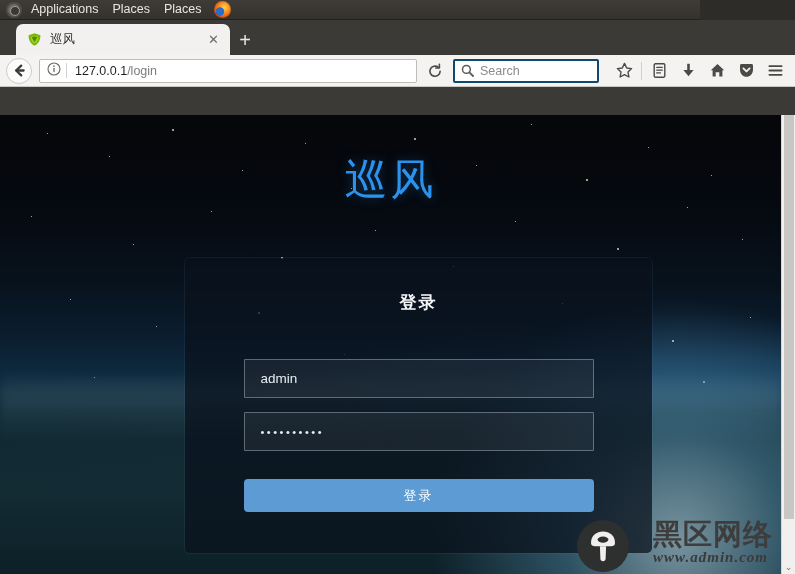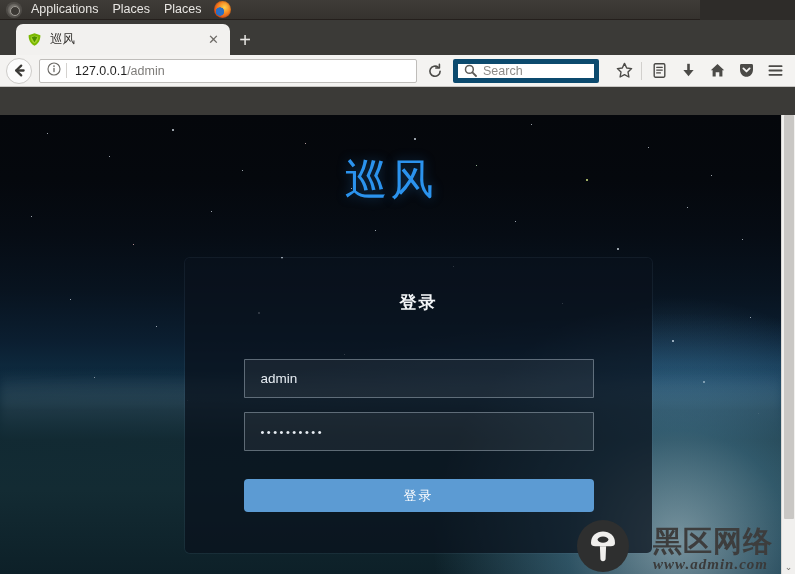--- a/index.html
+++ b/index.html
@@ -123,21 +123,21 @@
   #url-text {
     margin-left: 8px; font-size: 12.5px; color: #7e7c79; white-space: nowrap; overflow: hidden;
   }
   #url-host { color: #1f1f1f; }
   #reload-button {
     width: 26px; height: 26px; display: flex; align-items: center; justify-content: center;
     flex: none; color: #4b4a47;
   }
   #searchbar {
     width: 146px; height: 24px; flex: none; margin-left: 4px; margin-right: 10px;
-    background: #fff; border: 5px solid #0c4a6e; border-radius: 2px;
+    background: #fff; border: 2px solid #0c4a6e; border-radius: 2px;
     display: flex; align-items: center; padding: 0 6px; gap: 6px;
   }
   #search-placeholder { font-size: 12.5px; color: #8d8b88; }
   .navicon {
     width: 28px; height: 26px; display: flex; align-items: center; justify-content: center;
     flex: none; color: #4b4a47;
   }
   #navbar-divider { width: 1px; height: 18px; background: #d2d0cd; flex: none; margin: 0 2px; }
 
   
@@ -221,21 +221,21 @@
     width: 350px; height: 33px; margin: 28px auto 0;
     background: #5c9bd3; border-radius: 4px;
     display: flex; align-items: center; justify-content: center;
     color: #fdfdfe; font-size: 13px; letter-spacing: 2px;
     font-family: "DejaVu Sans", "Liberation Sans", sans-serif;
   }
 
   
   #watermark {
     position: absolute; right: 8px; bottom: 2px;
-    display: flex; align-items: flex-end; gap: 24px;
+    display: flex; align-items: flex-start; gap: 24px;
   }
   #watermark-logo-icon {
     width: 52px; height: 52px; border-radius: 50%;
     background: #2e2f2f; flex: none; position: relative;
     display: flex; align-items: center; justify-content: center;
   }
   #watermark-text { line-height: 1; }
   #watermark-title {
     font-size: 29px; font-weight: bold; color: #3d3d3d;
     font-family: "DejaVu Sans", "Liberation Sans", sans-serif; letter-spacing: 1px;
@@ -299,21 +299,21 @@
 
     <div id="urlbar">
       <span id="identity-icon">
         <svg width="14" height="14" viewBox="0 0 14 14" aria-hidden="true">
           <circle cx="7" cy="7" r="6" fill="none" stroke="#6b6965" stroke-width="1.1"></circle>
           <circle cx="7" cy="4.1" r=".85" fill="#6b6965"></circle>
           <rect x="6.35" y="5.8" width="1.3" height="4.4" rx=".6" fill="#6b6965"></rect>
         </svg>
       </span>
       <span id="urlbar-separator"></span>
-      <span id="url-text"><span id="url-host">127.0.0.1</span><span id="url-path">/admin</span></span>
+      <span id="url-text"><span id="url-host">127.0.0.1</span><span id="url-path">/login</span></span>
     </div>
 
     <div id="reload-button">
       <svg width="16" height="16" viewBox="0 0 16 16" aria-hidden="true">
         <path d="M13.1 8.2 A5.1 5.1 0 1 1 11.3 4.3" fill="none" stroke="#4b4a47" stroke-width="1.6" stroke-linecap="round"></path>
         <path d="M12.4 1.4 L12.4 5.0 L8.8 5.0" fill="none" stroke="#4b4a47" stroke-width="1.6" stroke-linecap="round" stroke-linejoin="round"></path>
       </svg>
     </div>
 
     <div id="searchbar">

